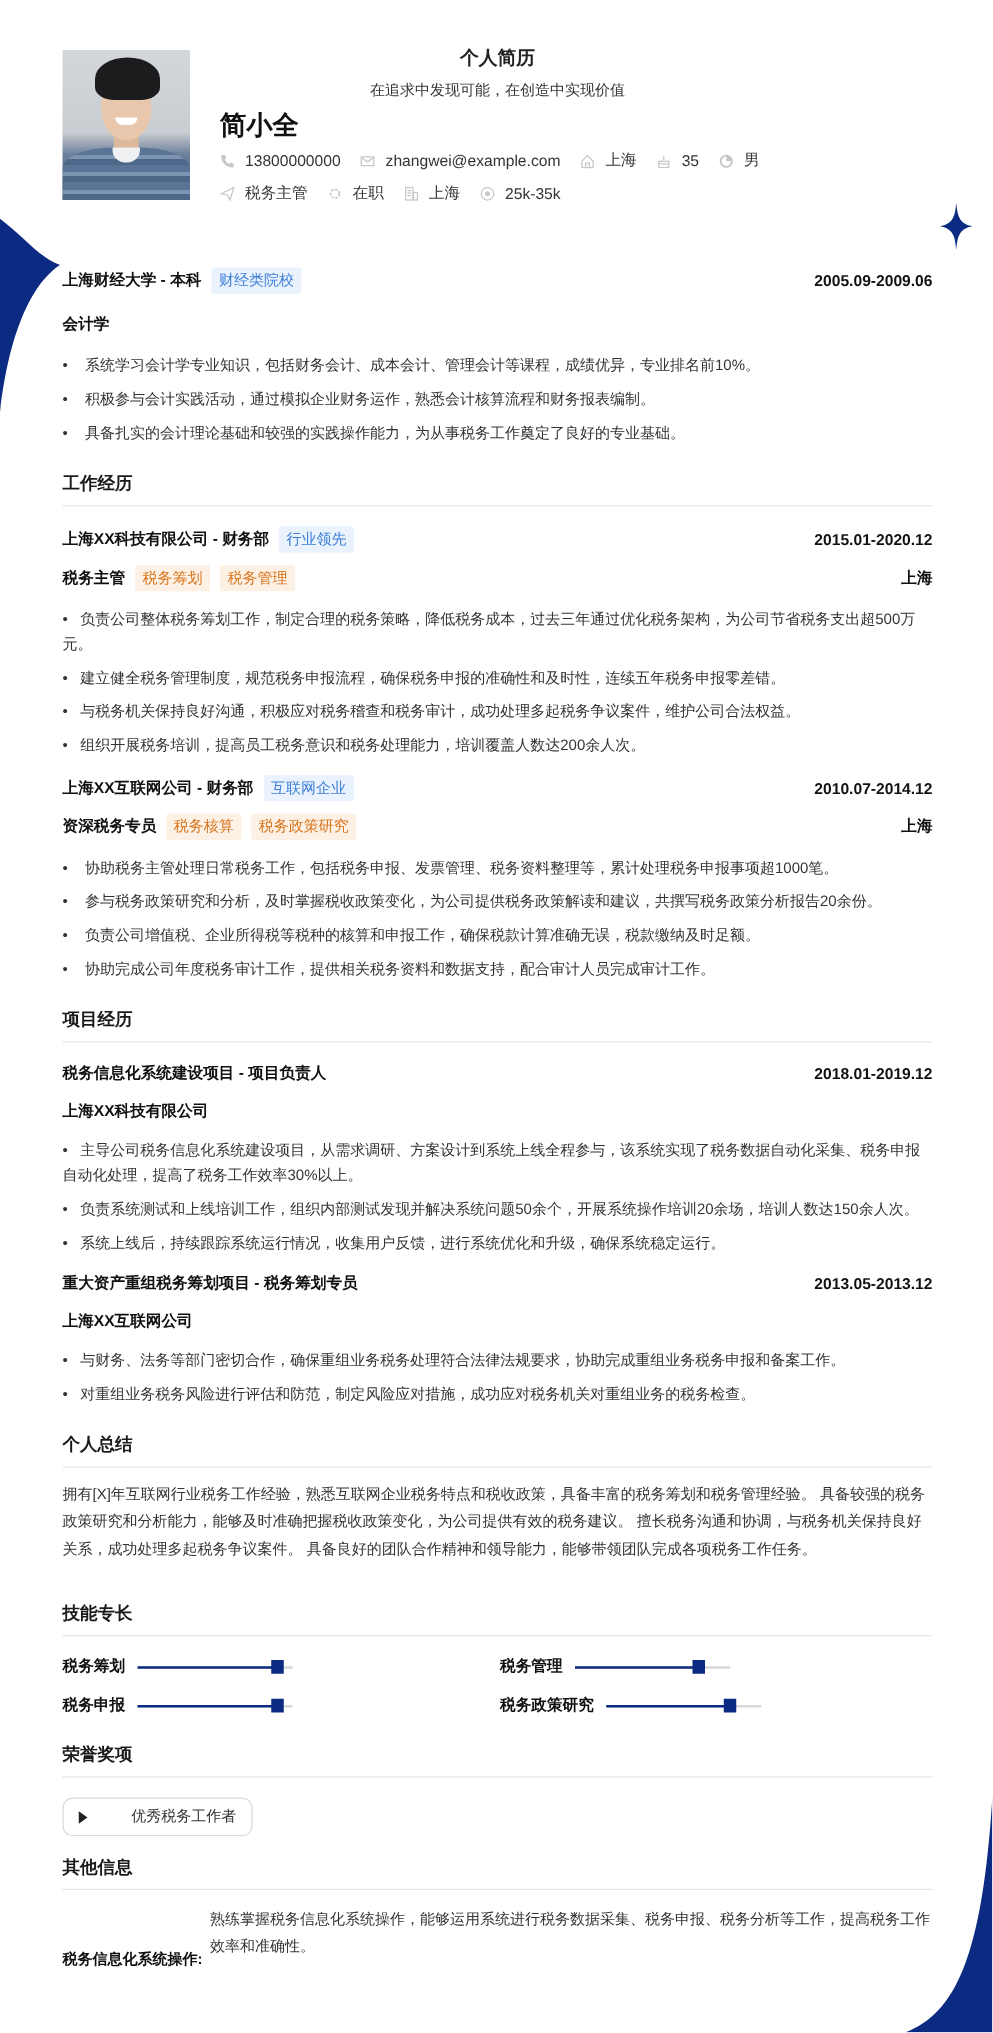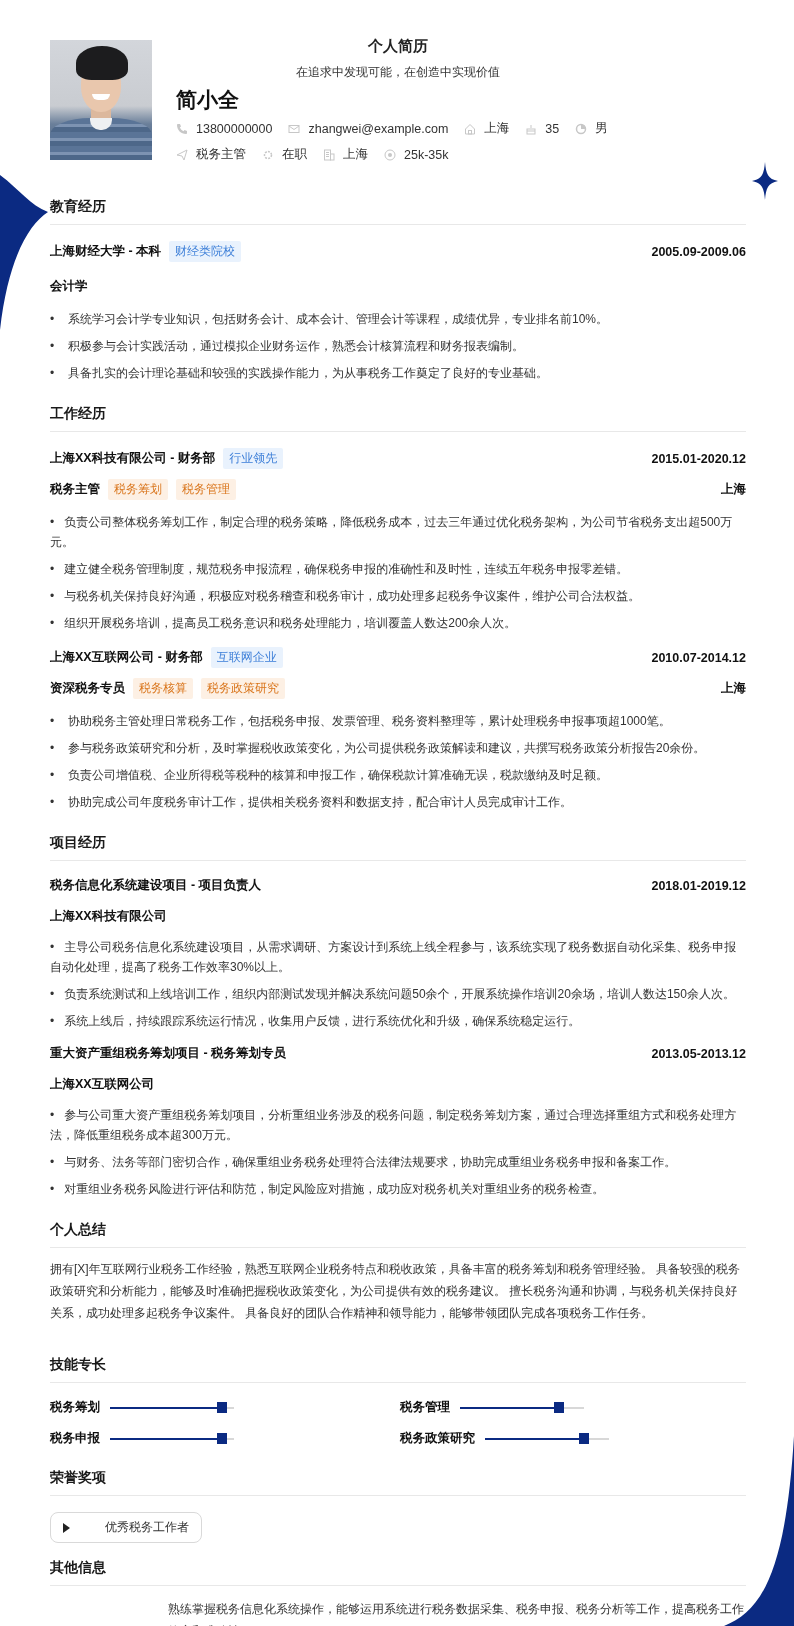--- a/index.html
+++ b/index.html
@@ -166,21 +166,20 @@
               <circle cx="6" cy="6" r="5" fill="none" stroke="#c7c7c7"></circle>
               <circle cx="6" cy="6" r="2" fill="#c7c7c7"></circle>
             </svg>
           </span>
         <span>25k-35k</span>
       </div>
     </div>
   </div>
 
   <div class="section" style="margin-top:-2px">
-    <div class="sec-title">教育经历</div>
     <div class="entry-head" style="margin-top:16px">
       <div class="left">
         <span>上海财经大学 - 本科</span>
         <span class="tag-blue">财经类院校</span>
       </div>
       <span>2005.09-2009.06</span>
     </div>
     <div class="sub" style="margin-top:16px">会计学</div>
     <ul class="bullets" style="margin-top:14px">
       <li>系统学习会计学专业知识，包括财务会计、成本会计、管理会计等课程，成绩优异，专业排名前10%。</li>
@@ -250,21 +249,20 @@
       <li>负责系统测试和上线培训工作，组织内部测试发现并解决系统问题50余个，开展系统操作培训20余场，培训人数达150余人次。</li>
       <li>系统上线后，持续跟踪系统运行情况，收集用户反馈，进行系统优化和升级，确保系统稳定运行。</li>
     </ul>
 
     <div class="entry-head" style="margin-top:14px">
       <span>重大资产重组税务筹划项目 - 税务筹划专员</span>
       <span>2013.05-2013.12</span>
     </div>
     <div class="sub" style="margin-top:14px">上海XX互联网公司</div>
     <ul class="bullets wrap" style="margin-top:12px">
-      <li>参与公司重大资产重组税务筹划项目，分析重组业务涉及的税务问题，制定税务筹划方案，通过合理选择重组方式和税务处理方法，降低重组税务成本超300万元。</li>
       <li>与财务、法务等部门密切合作，确保重组业务税务处理符合法律法规要求，协助完成重组业务税务申报和备案工作。</li>
       <li>对重组业务税务风险进行评估和防范，制定风险应对措施，成功应对税务机关对重组业务的税务检查。</li>
     </ul>
   </div>
 
   <div class="section" style="margin-top:22px">
     <div class="sec-title">个人总结</div>
     <div class="summary" style="margin-top:10px">拥有[X]年互联网行业税务工作经验，熟悉互联网企业税务特点和税收政策，具备丰富的税务筹划和税务管理经验。 具备较强的税务政策研究和分析能力，能够及时准确把握税收政策变化，为公司提供有效的税务建议。 擅长税务沟通和协调，与税务机关保持良好关系，成功处理多起税务争议案件。 具备良好的团队合作精神和领导能力，能够带领团队完成各项税务工作任务。</div>
   </div>
 

